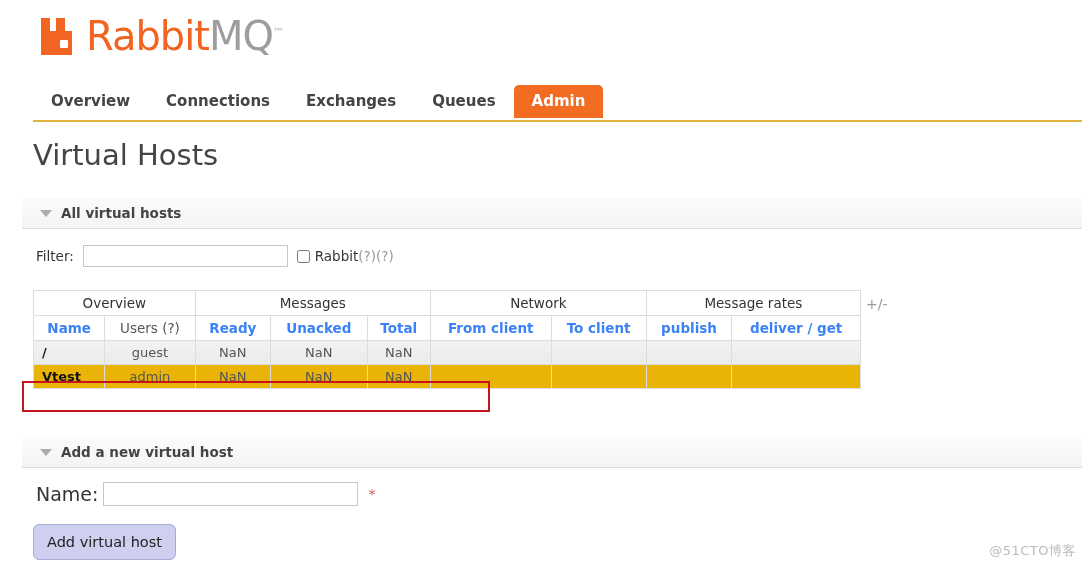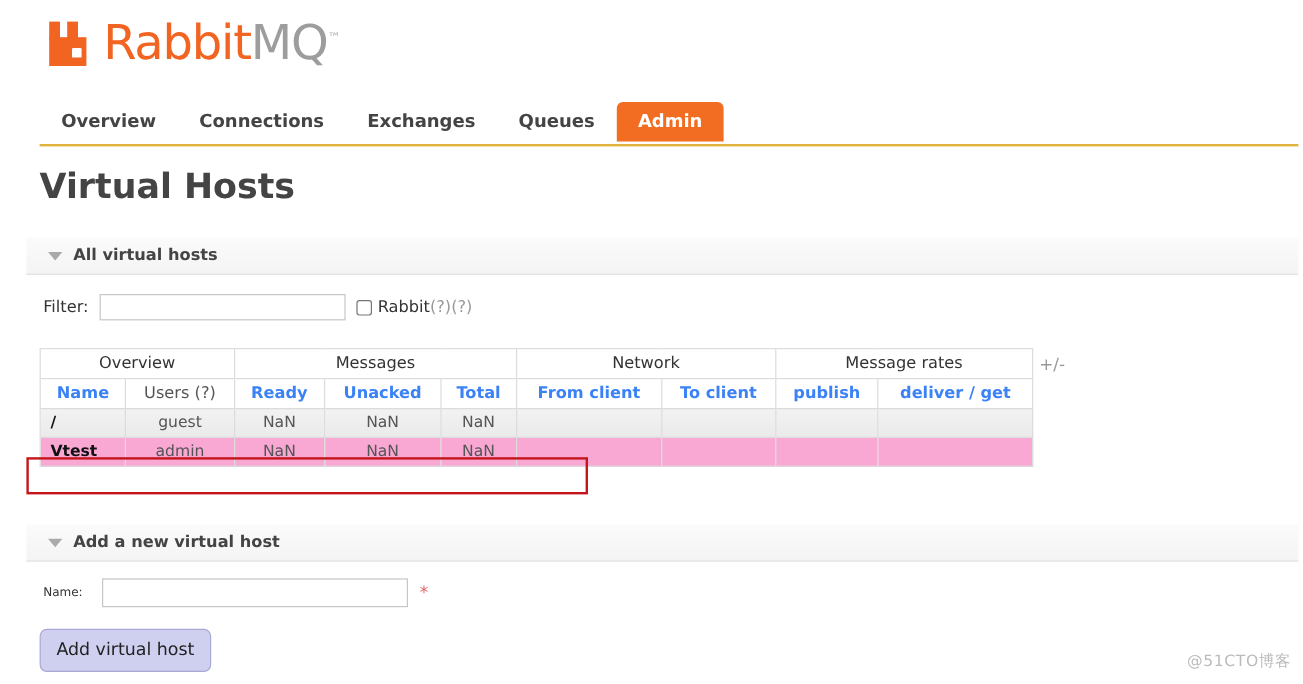--- a/index.html
+++ b/index.html
@@ -114,21 +114,21 @@
     height: 2px;
     background: #E0B43C;
   }
 
   
   #page-title {
     position: absolute;
     left: 33px;
     top: 138px;
     font-size: 29px;
-    font-weight: bold;
+    font-weight: normal;
     color: #444444;
     margin: 0;
     letter-spacing: 0px;
   }
 
   
   .section-head {
     position: absolute;
     left: 22px;
     width: 1060px;
@@ -231,21 +231,21 @@
     white-space: nowrap;
   }
   #vhost-table thead tr.col-row th.users-col {
     font-weight: normal;
     color: #555555;
   }
   #vhost-table tbody tr.row-alt td {
     background: linear-gradient(to bottom, #f2f2f2 0%, #eaeaea 100%);
   }
   #vhost-table tbody tr.row-plain td {
-    background: #f9a8d4;
+    background: #eab308;
   }
   #vhost-table td.name-cell {
     text-align: left;
     font-weight: bold;
     color: #111111;
   }
   #vhost-table td.users-cell {
     text-align: center;
     color: #555555;
   }
@@ -278,23 +278,23 @@
   
   #add-form-row {
     position: absolute;
     left: 36px;
     top: 481px;
     display: flex;
     align-items: center;
     height: 26px;
   }
   #name-label {
-    font-size: 10px;
+    font-size: 19px;
     color: #333333;
-    margin-right: 16px;
+    margin-right: 5px;
   }
   #name-input {
     width: 255px;
     height: 24px;
     box-sizing: border-box;
     border: 1px solid #c6c6c6;
     background: #ffffff;
     font-family: inherit;
     font-size: 12px;
     padding: 0 3px;

